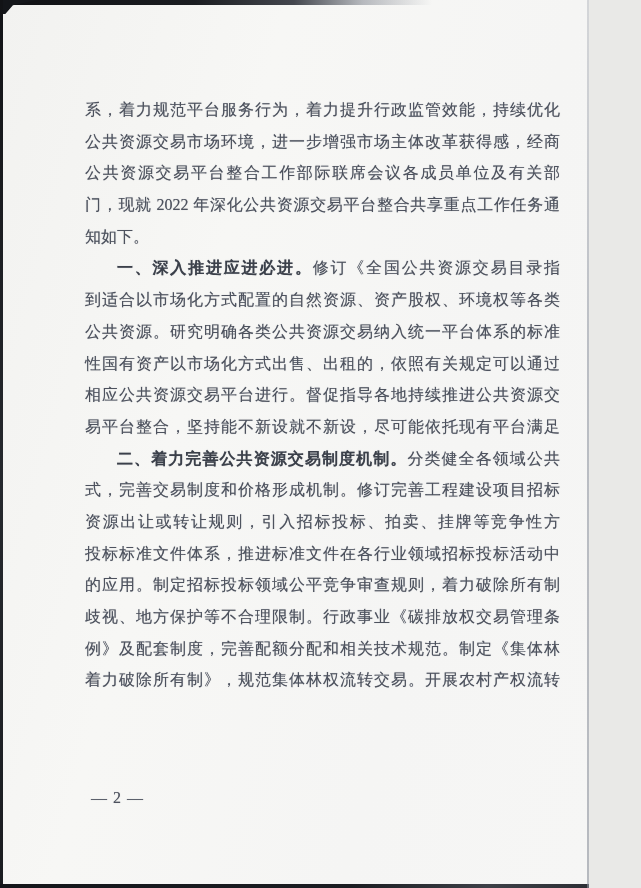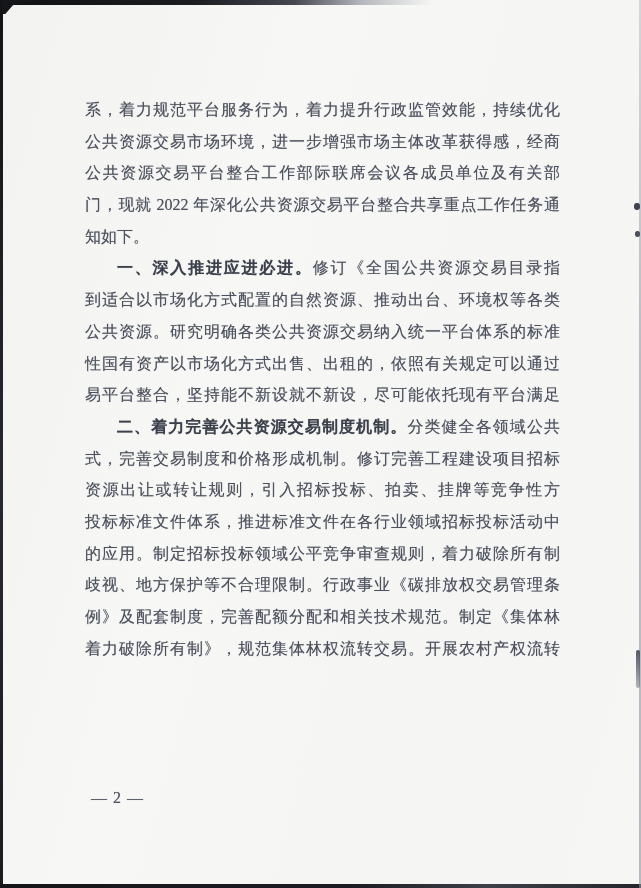--- a/index.html
+++ b/index.html
@@ -4,21 +4,21 @@
 <style>
   html, body {
     margin: 0; padding: 0;
     width: 641px; height: 888px;
     overflow: hidden;
     background: #e9e9e7;
     font-family: "Liberation Serif", serif;
   }
   .page {
     position: relative;
-    width: 641px; height: 888px;
+    width: 589px; height: 888px;
     background: linear-gradient(105deg, #f2f2f0 0%, #f7f7f5 35%, #f5f5f4 70%, #f6f6f5 100%);
     overflow: hidden;
   }
   
   .edge-top {
     position: absolute; top: 0; left: 0;
     width: 432px; height: 5px;
     background: linear-gradient(to right,
       #101114 0%, #1b1d21 45%, #44474e 68%,
       rgba(130,135,145,0.55) 84%, rgba(160,165,175,0) 100%);
@@ -96,23 +96,24 @@
 <body>
 
 <div class="page">
   <div class="text-block">
       <div class="line">系，着力规范平台服务行为，着力提升行政监管效能，持续优化</div>
       <div class="line">公共资源交易市场环境，进一步增强市场主体改革获得感，经商</div>
       <div class="line">公共资源交易平台整合工作部际联席会议各成员单位及有关部</div>
       <div class="line">门，现就 2022 年深化公共资源交易平台整合共享重点工作任务通</div>
       <div class="line no-just">知如下。</div>
       <div class="line indent"><b>一、深入推进应进必进。</b>修订《全国公共资源交易目录指</div>
-      <div class="line">到适合以市场化方式配置的自然资源、推动出台、环境权等各类</div>
+      <div class="line">到适合以市场化方式配置的自然资源、资产股权、环境权等各类</div>
       <div class="line">公共资源。研究明确各类公共资源交易纳入统一平台体系的标准</div>
       <div class="line">性国有资产以市场化方式出售、出租的，依照有关规定可以通过</div>
+      <div class="line">相应公共资源交易平台进行。督促指导各地持续推进公共资源交</div>
       <div class="line">易平台整合，坚持能不新设就不新设，尽可能依托现有平台满足</div>
       <div class="line indent"><b>二、着力完善公共资源交易制度机制。</b>分类健全各领域公共</div>
       <div class="line">式，完善交易制度和价格形成机制。修订完善工程建设项目招标</div>
       <div class="line">资源出让或转让规则，引入招标投标、拍卖、挂牌等竞争性方</div>
       <div class="line">投标标准文件体系，推进标准文件在各行业领域招标投标活动中</div>
       <div class="line">的应用。制定招标投标领域公平竞争审查规则，着力破除所有制</div>
       <div class="line">歧视、地方保护等不合理限制。行政事业《碳排放权交易管理条</div>
       <div class="line">例》及配套制度，完善配额分配和相关技术规范。制定《集体林</div>
       <div class="line">着力破除所有制》，规范集体林权流转交易。开展农村产权流转</div>
     </div>

